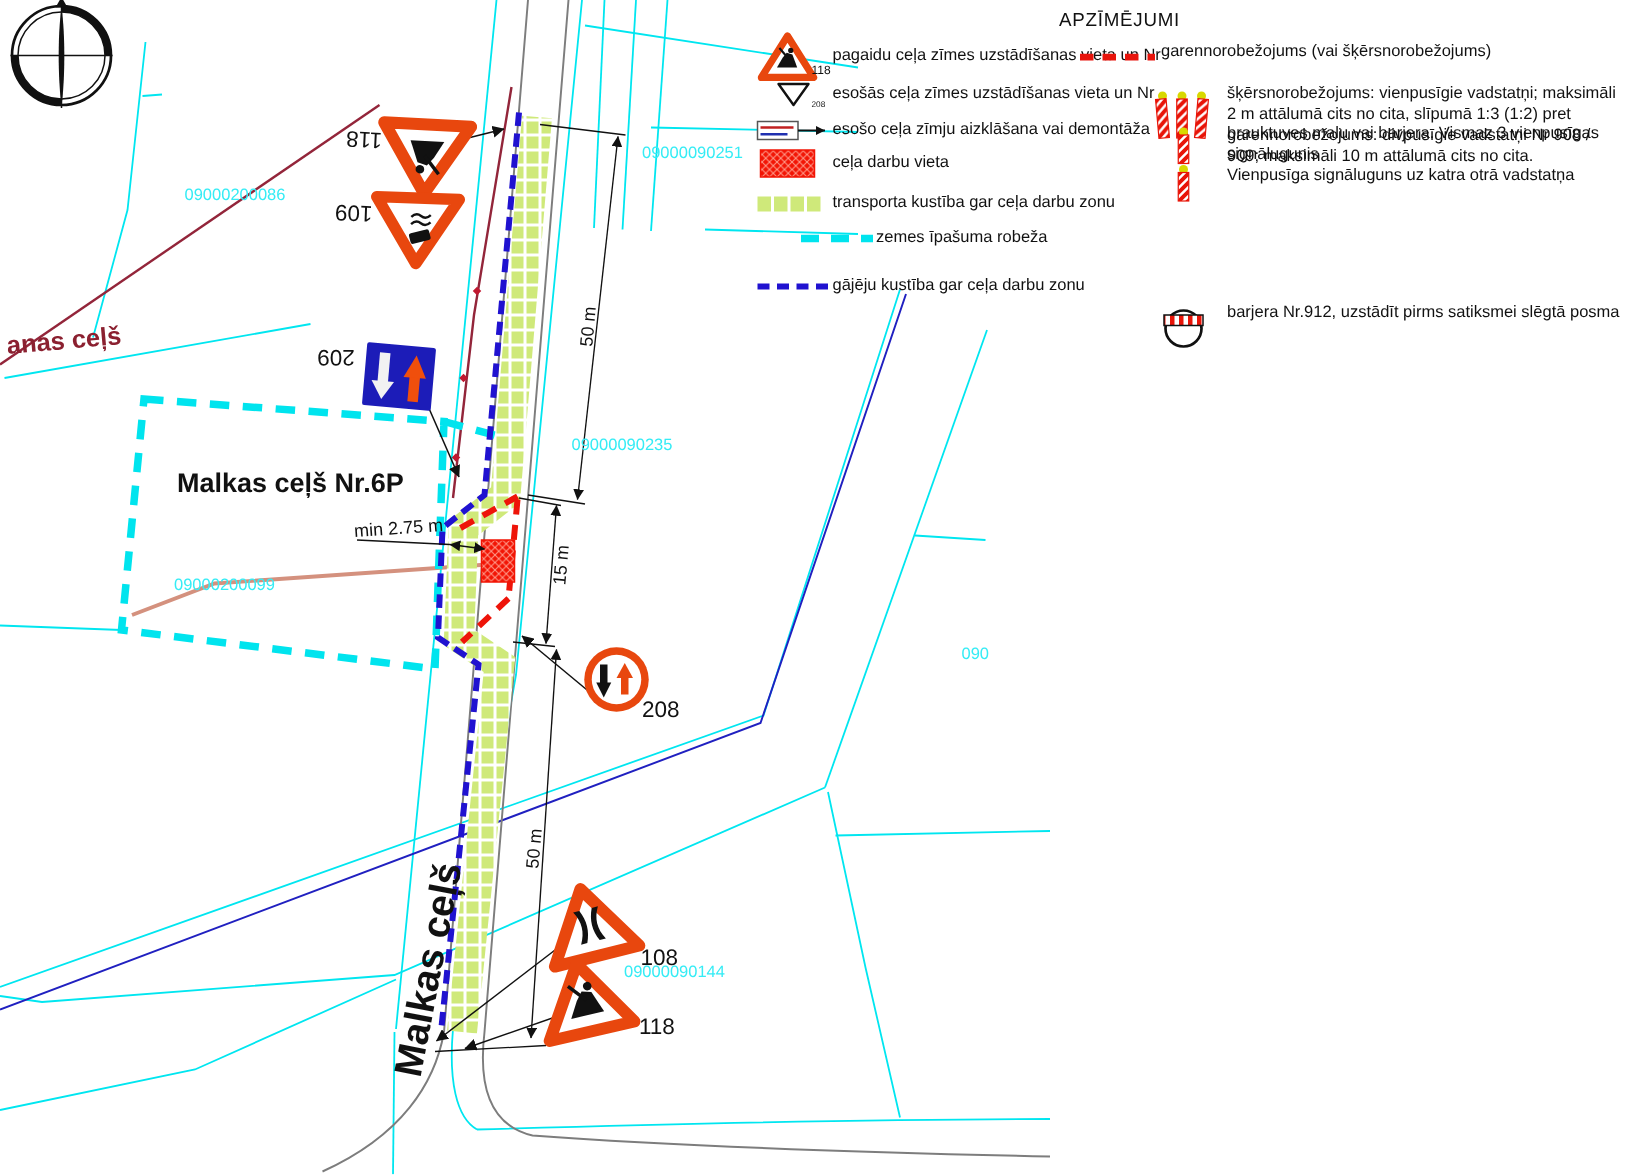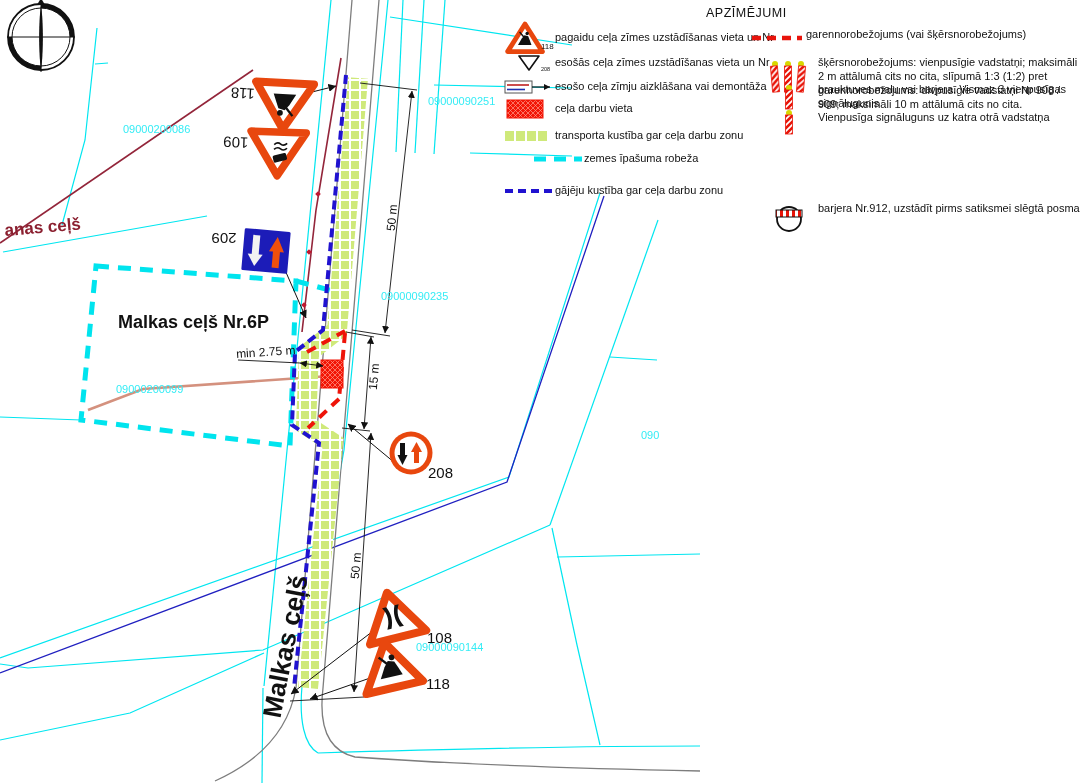--- a/index.html
+++ b/index.html
@@ -294,21 +294,21 @@
 
 <div class="lrow" style="left:503px;top:180px;height:22px;">
   <div class="ic">
     <svg width="52" height="14" viewBox="0 0 52 14">
       <path d="M2,7 L50,7" stroke="#2012d0" stroke-width="4" stroke-dasharray="8 5"></path>
     </svg>
   </div>
   <div class="lab">gājēju kustība gar ceļa darbu zonu</div>
 </div>
 
-<div class="rrow" style="left:748px;top:28px;">
+<div class="rrow" style="left:716px;top:28px;">
   <div class="ic" style="height:20px;">
     <svg width="54" height="14" viewBox="0 0 54 14">
       <path d="M2,7 L52,7" stroke="#e8140c" stroke-width="4.5" stroke-dasharray="9 6"></path>
     </svg>
   </div>
   <div class="lab">garennorobežojums (vai šķērsnorobežojums)</div>
 </div>
 
 <div class="rrow" style="left:760px;top:56px;">
   <div class="ic" style="height:42px;">

